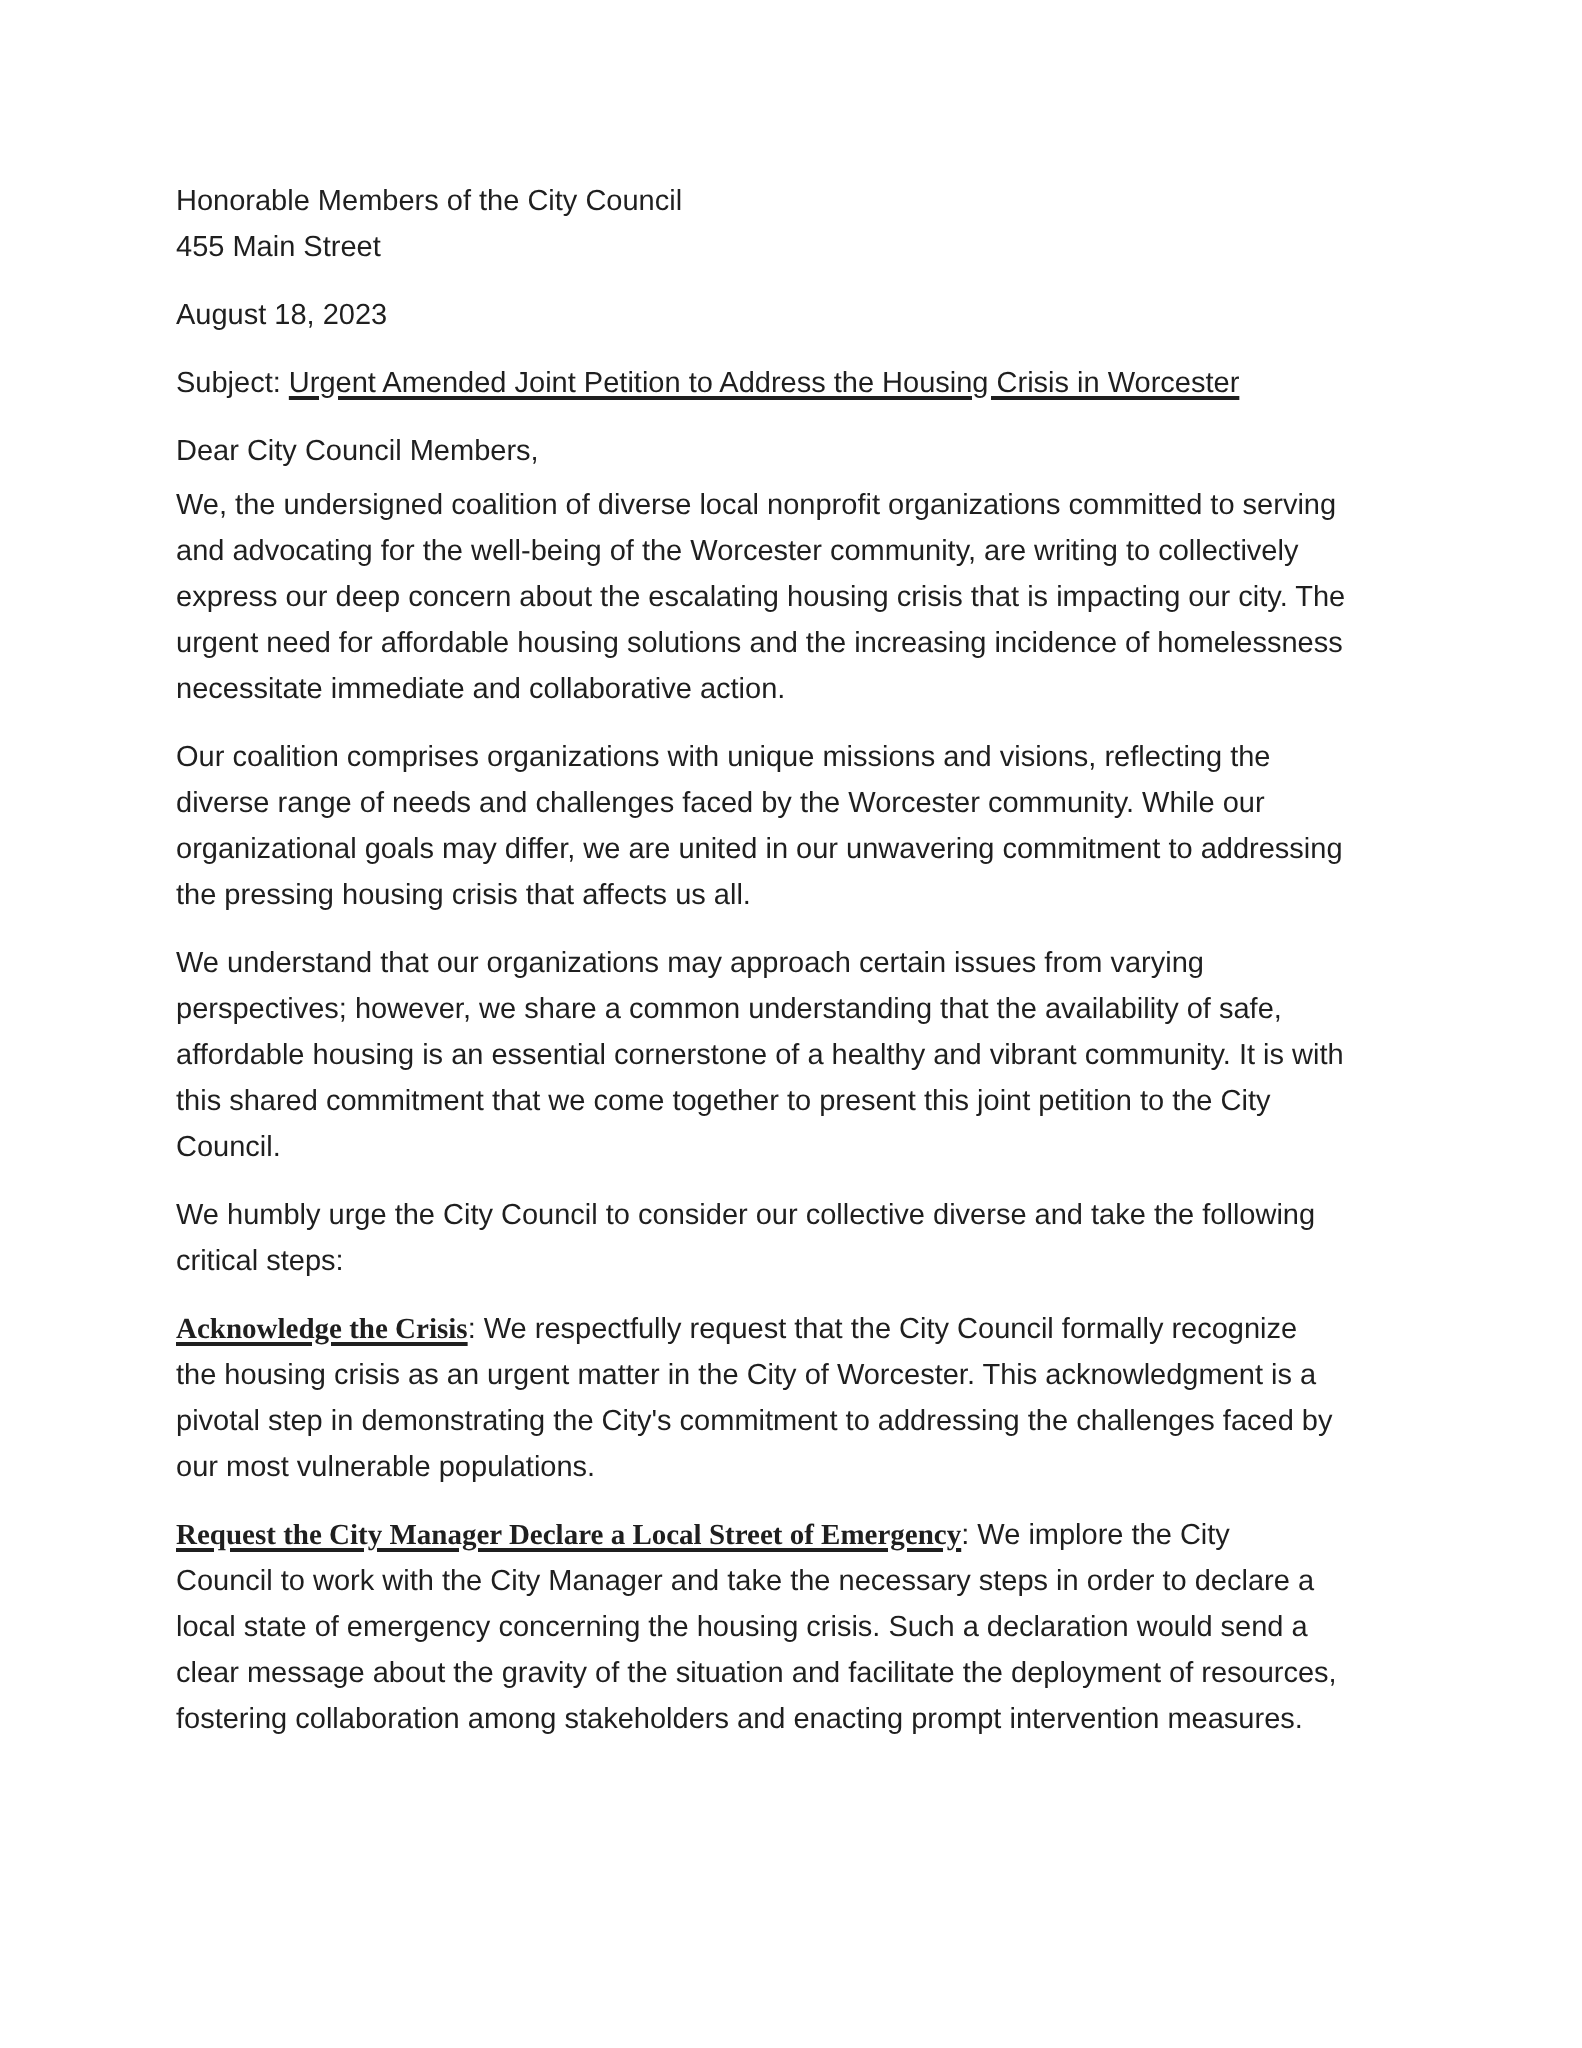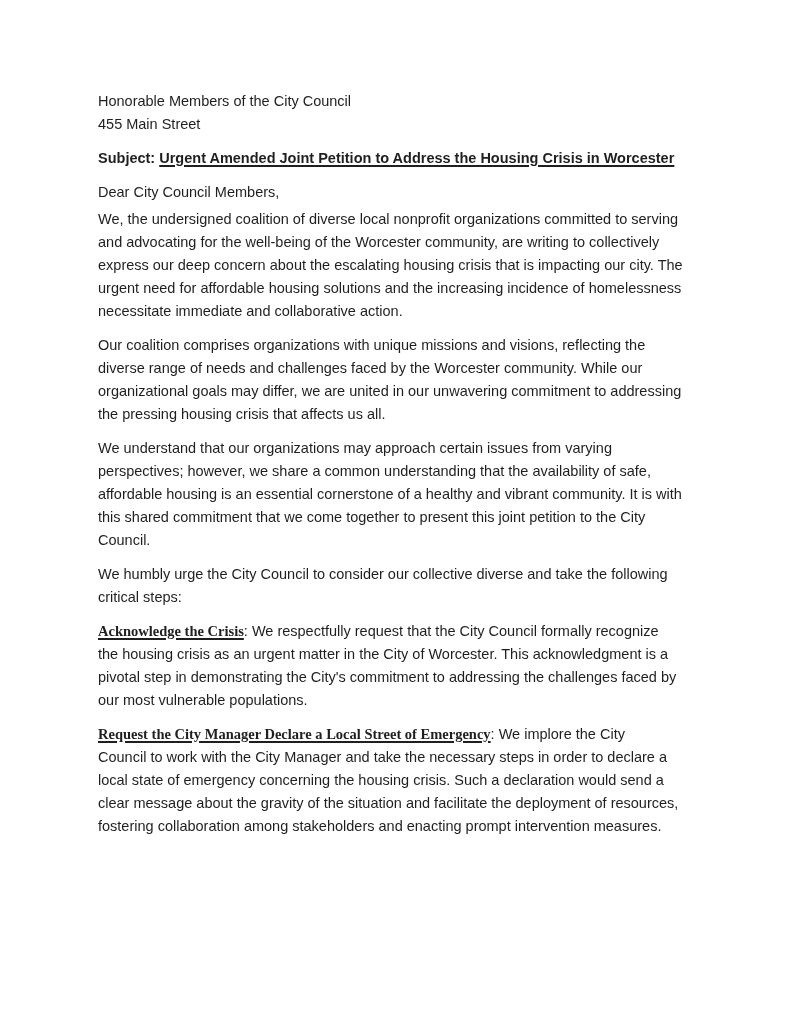--- a/index.html
+++ b/index.html
@@ -5,35 +5,35 @@
   html, body { margin: 0; padding: 0; background: #ffffff; }
   .page {
     position: relative;
     width: 791px;
     height: 1024px;
     background: #ffffff;
     overflow: hidden;
   }
   .content {
     position: absolute;
-    left: 98px;
+    left: 88px;
     top: 90px;
     width: 612px;
     font-family: "Liberation Sans", "DejaVu Sans", sans-serif;
     font-size: 14.5px;
     line-height: 23px;
     color: #1f1f1f;
     font-weight: 400;
   }
   .block { margin: 0 0 11px 0; }
   .line { margin: 0; }
   .salutation { margin-bottom: 4px; }
   
   .ml { white-space: pre-line; }
-  .subject-line { font-weight: 700; }
+  .subject-line { font-weight: 400; }
   .subject-title {
     text-decoration: underline;
     text-decoration-thickness: 1.5px;
     text-underline-offset: 2px;
   }
   .petition-heading {
     font-weight: 700;
     text-decoration: underline;
     text-decoration-thickness: 1.5px;
     text-underline-offset: 2px;
@@ -45,20 +45,21 @@
 <body>
 
 <div class="page">
   <div class="content">
 
     <div class="block">
       <div class="line">Honorable Members of the City Council</div>
       <div class="line">455 Main Street</div>
     </div>
 
+    <p class="block">August 18, 2023</p>
 
     <p class="block subject-line"><span>Subject: </span><span class="subject-title">Urgent Amended Joint Petition to Address the Housing Crisis in Worcester</span></p>
 
     <p class="block salutation">Dear City Council Members,</p>
 
     <p class="block ml">We, the undersigned coalition of diverse local nonprofit organizations committed to serving
 and advocating for the well-being of the Worcester community, are writing to collectively
 express our deep concern about the escalating housing crisis that is impacting our city. The
 urgent need for affordable housing solutions and the increasing incidence of homelessness
 necessitate immediate and collaborative action.</p>

